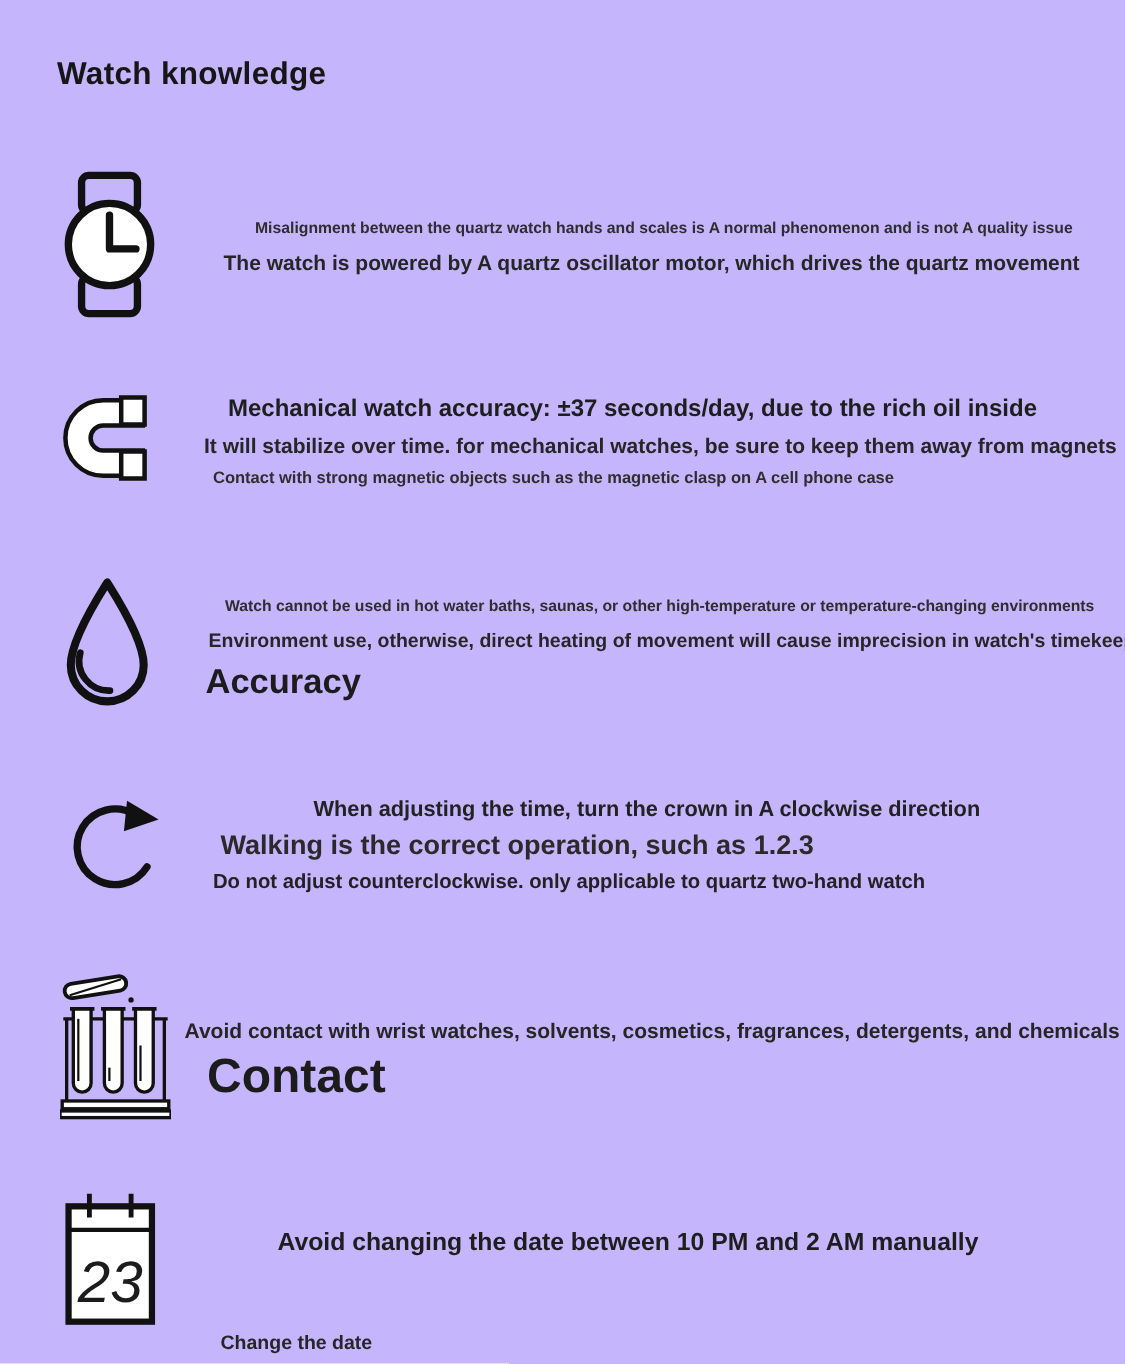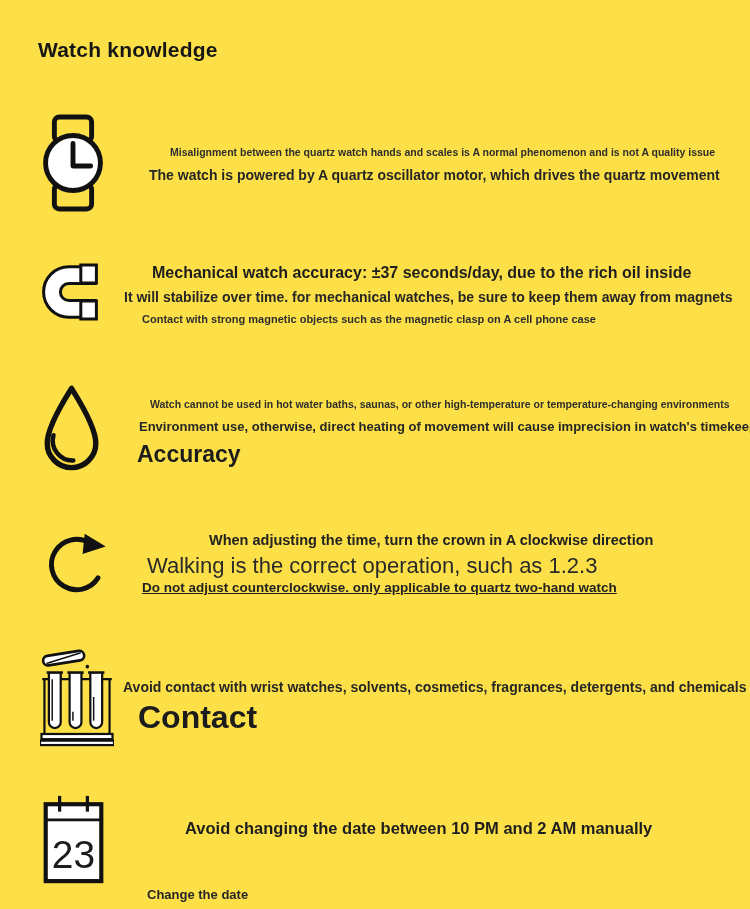--- a/index.html
+++ b/index.html
@@ -1,31 +1,31 @@
 <!DOCTYPE html>
 <html><head>
 <meta charset="utf-8">
 <style>
   html,body{margin:0;padding:0;background:#fff;}
   body{font-family:"Liberation Sans",sans-serif;}
-  #page{position:relative;width:750px;height:909px;background:#fde047;overflow:hidden;}
+  #page{position:relative;width:750px;height:909px;background:#c4b5fd;overflow:hidden;}
   .title{position:absolute;left:38px;top:38px;font-size:21px;font-weight:700;color:#161616;letter-spacing:0.2px;}
-  .icon{position:absolute;}
+  .icon{position:absolute;font-style:italic;}
   .icon svg{display:block;width:100%;height:100%;}
   .line{position:absolute;white-space:nowrap;line-height:1.15;}
   .t-xs {font-size:10.5px;font-weight:700;color:#2e2e2e;}
   .t-s  {font-size:11px;  font-weight:700;color:#2e2e2e;}
   .t-m  {font-size:13px;  font-weight:600;color:#262626;}
   .t-m2 {font-size:14px;font-weight:600;color:#262626;}
   .t-m3 {font-size:14px;  font-weight:600;color:#262626;}
   .t-mb {font-size:14.5px;font-weight:700;color:#222222;}
-  .t-mb2{font-size:13.5px;font-weight:700;color:#222222;text-decoration:underline;}
+  .t-mb2{font-size:13.5px;font-weight:700;color:#222222;}
   .t-lb {font-size:16px;  font-weight:700;color:#1e1e1e;}
   .t-lb2{font-size:16.5px;font-weight:700;color:#1e1e1e;}
-  .t-lg {font-size:22px;  font-weight:400;color:#2a2a2a;}
+  .t-lg {font-size:18px;  font-weight:700;color:#2a2a2a;}
   .t-xl {font-size:23px;  font-weight:700;color:#1c1c1c;}
   .t-xxl{font-size:32px;  font-weight:700;color:#1c1c1c;}
 </style>
 </head>
 <body>
 
 <div id="page">
 
   <div class="title">Watch knowledge</div>
 
@@ -44,21 +44,21 @@
 
   <div>
     <div class="icon" style="left:40px;top:262px;width:66px;height:60px">
       <svg viewBox="0 0 110 100">
         <path d="M92 8 L48 8 A42 42 0 0 0 48 92 L92 92 L92 64 L48 64 A14 14 0 0 1 48 36 L92 36 Z" fill="#fff" stroke="#111" stroke-width="5" stroke-linejoin="miter"></path>
         <rect x="68" y="5" width="26" height="30" fill="#fff" stroke="#111" stroke-width="5"></rect>
         <rect x="68" y="65" width="26" height="30" fill="#fff" stroke="#111" stroke-width="5"></rect>
       </svg>
     </div>
     <div class="line t-lb" style="left:152px;top:264px">Mechanical watch accuracy: ±37 seconds/day, due to the rich oil inside</div>
-    <div class="line t-m3" style="left:124px;top:289px">It will stabilize over time. for mechanical watches, be sure to keep them away from magnets</div>
+    <div class="line t-m3" style="left:136px;top:289px">It will stabilize over time. for mechanical watches, be sure to keep them away from magnets</div>
     <div class="line t-s" style="left:142px;top:313px">Contact with strong magnetic objects such as the magnetic clasp on A cell phone case</div>
   </div>
 
   <div>
     <div class="icon" style="left:40px;top:378px;width:63px;height:100px">
       <svg viewBox="0 0 70 100">
         <path d="M35 6 C 30 14 8 48 8 67 A 27 27 0 0 0 62 67 C 62 48 40 14 35 6 Z" fill="none" stroke="#111" stroke-width="6" stroke-linejoin="round"></path>
         <path d="M15 58 A 22 22 0 0 0 37 86" fill="none" stroke="#111" stroke-width="5" stroke-linecap="round"></path>
       </svg>
     </div>

